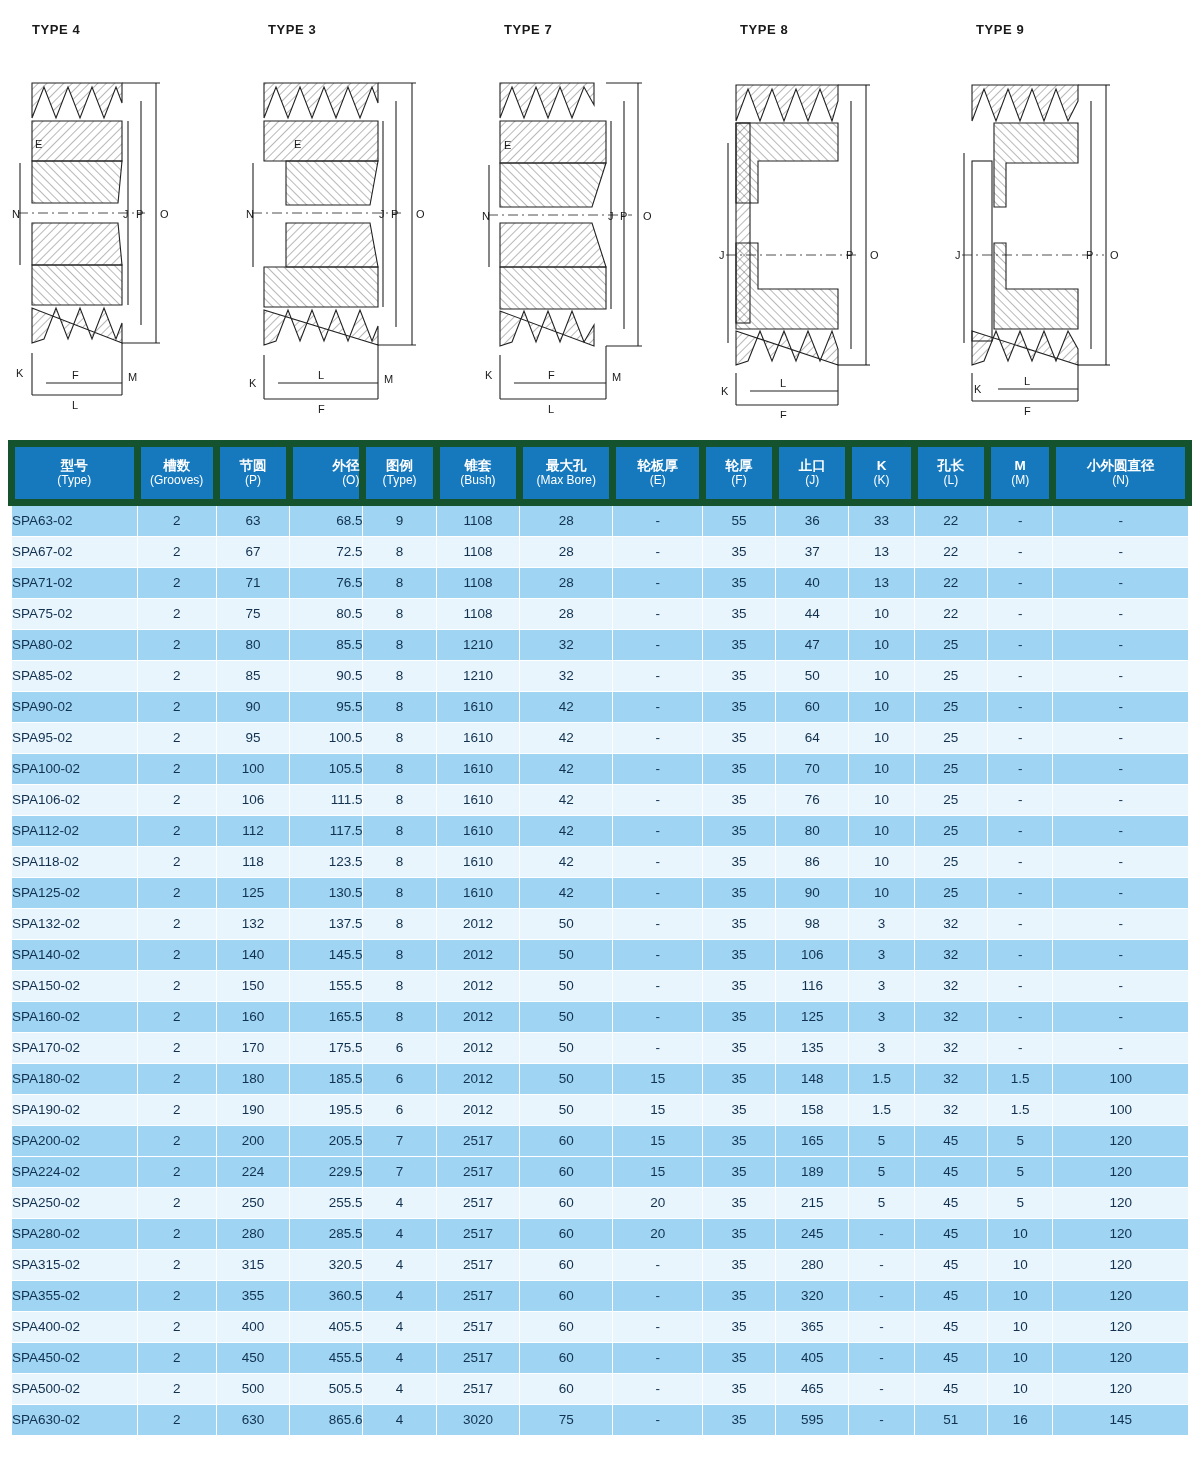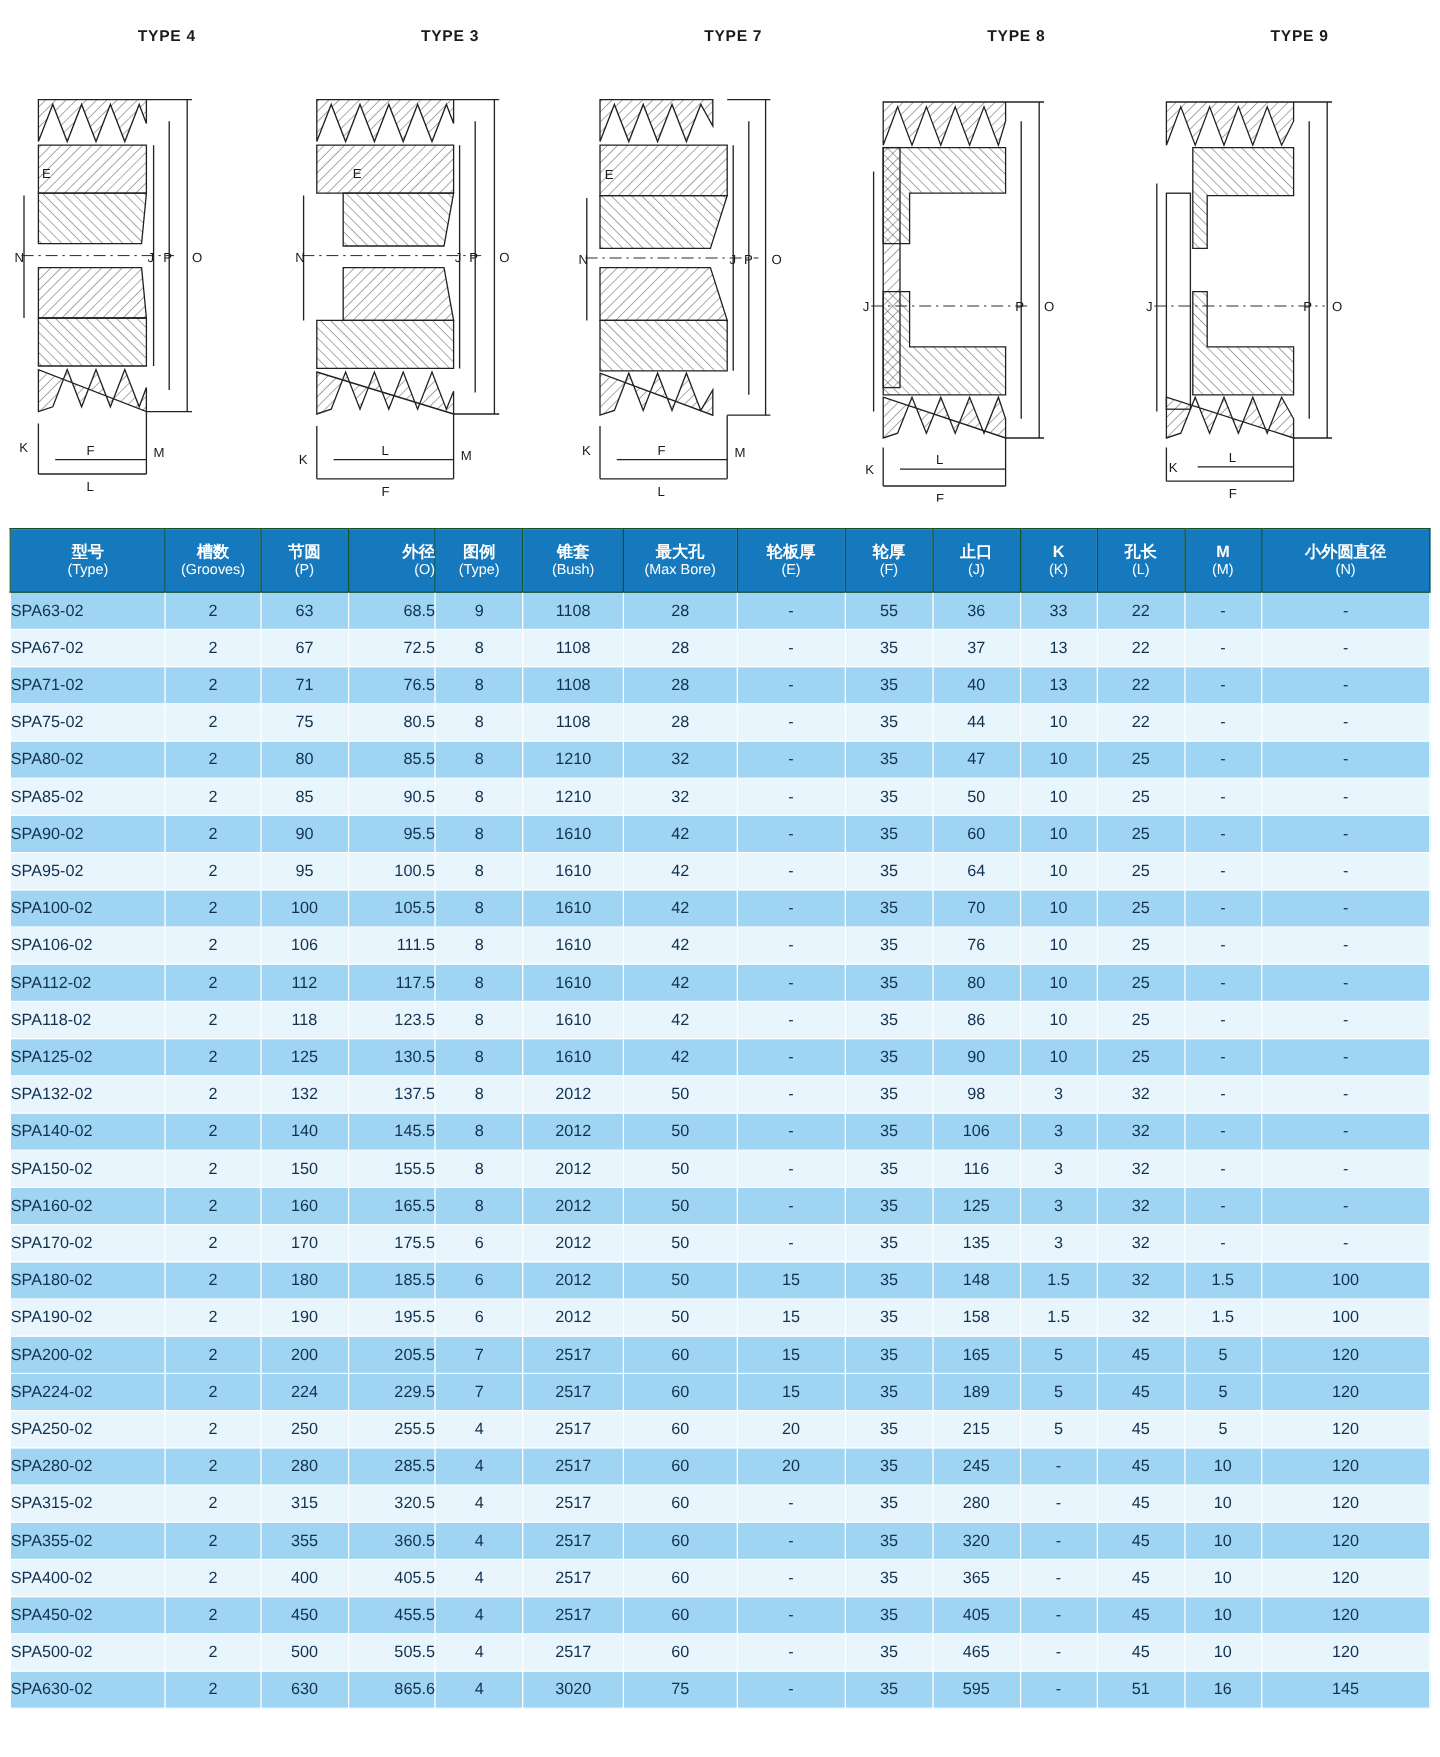--- a/index.html
+++ b/index.html
@@ -23,21 +23,20 @@
     flex:1 1 0;
     position:relative;
   }
   .diag .title{
     font-size:13px;
     font-weight:bold;
     letter-spacing:.6px;
     color:#1a1a1a;
     margin-left:22px;
     margin-bottom:6px;
-    text-align:center;
   }
   .diag svg{display:block;}
 
   
   .table-wrap{padding:0 8px 12px 8px;}
   table{
     border-collapse:collapse;
     width:100%;
     table-layout:fixed;
   }
@@ -49,21 +48,21 @@
     padding:0;
     height:30px;
     line-height:1.15;
   }
   thead th{
     background:#1679bd;
     color:#ffffff;
     font-weight:bold;
     font-size:13.5px;
     height:52px;
-    border:1px solid #14532d;
+    border:7px solid #14532d;
   }
   thead th .sub{
     display:block;
     font-weight:normal;
     font-size:12px;
     margin-top:1px;
   }
   tbody tr.odd td{background:#9fd4f2;}
   tbody tr.even td{background:#e8f5fd;}
   tbody td:first-child{text-align:left;}

